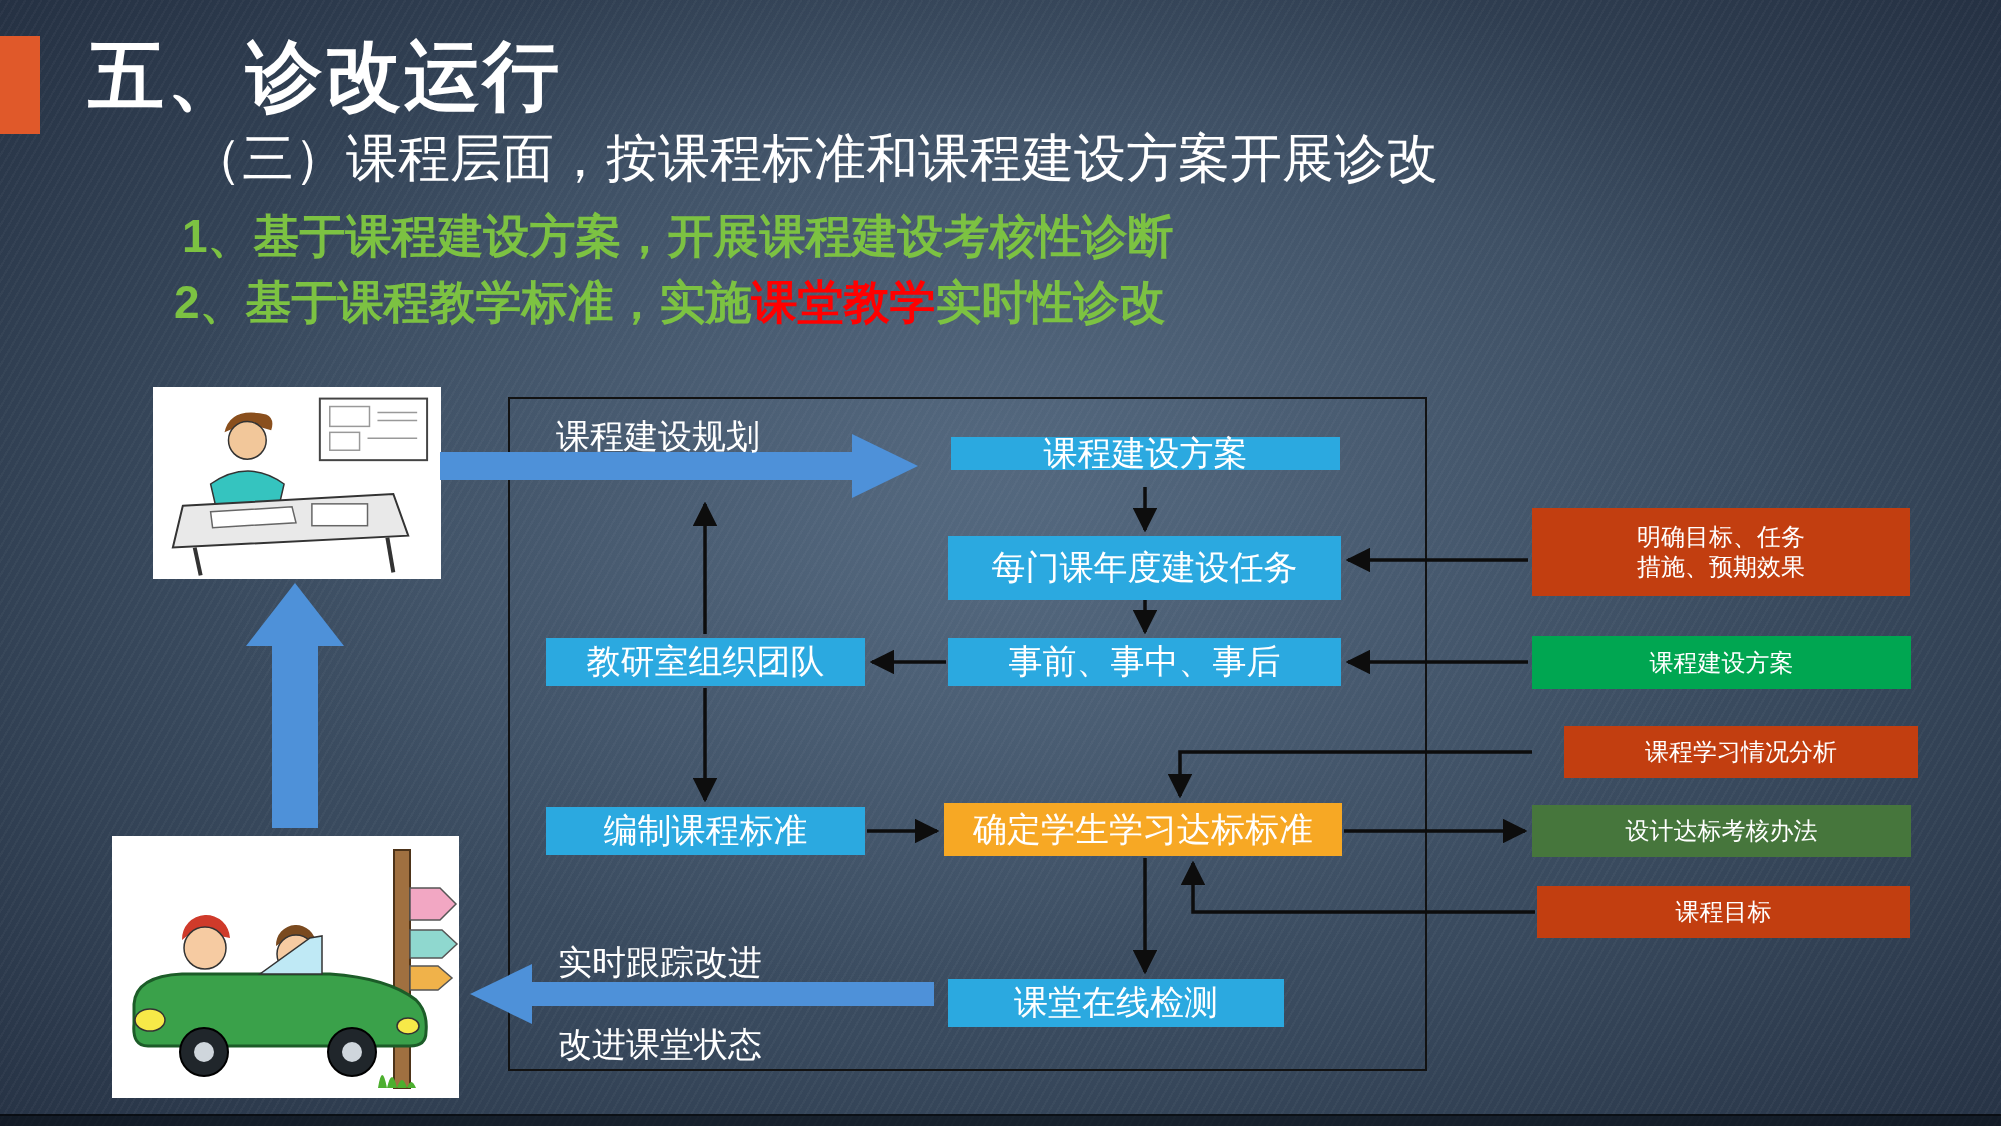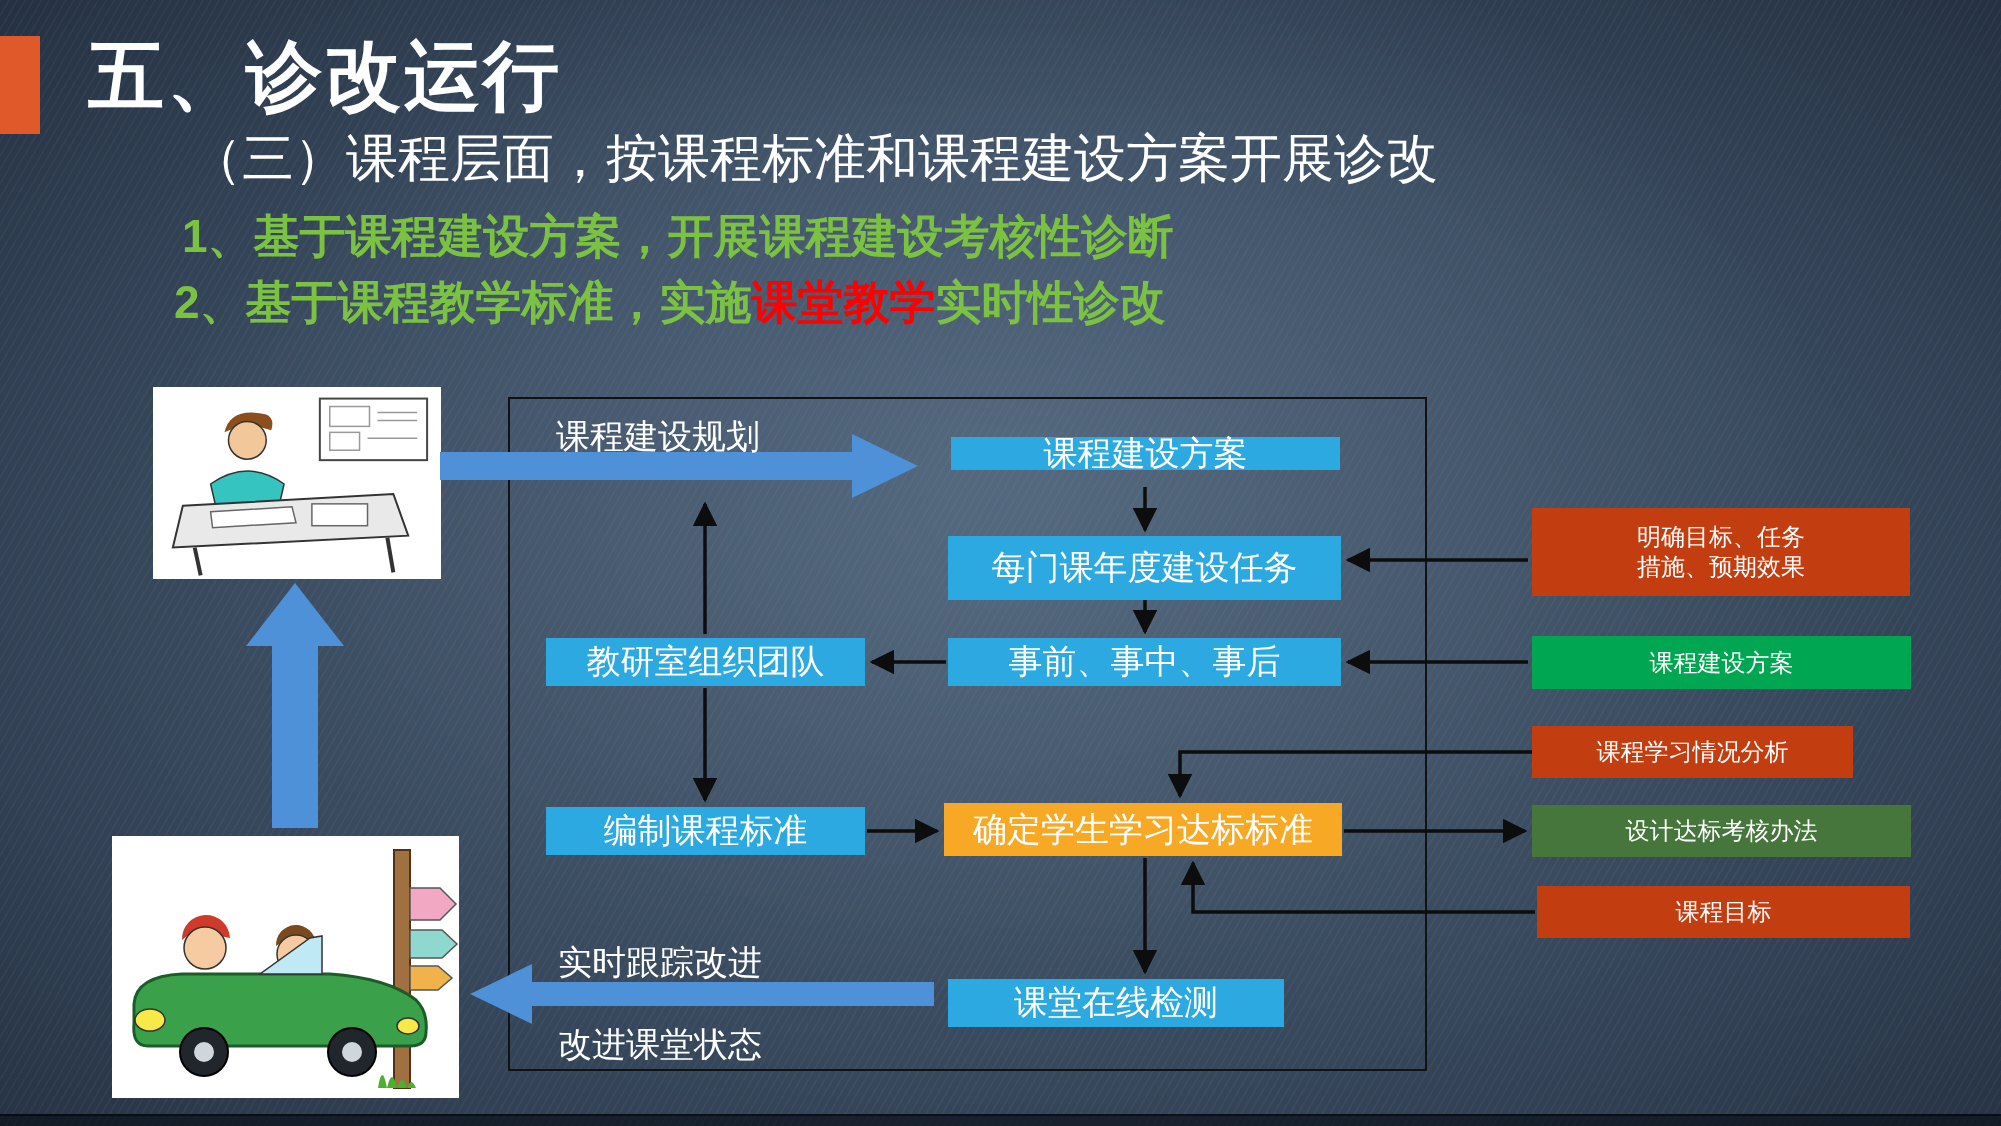--- a/index.html
+++ b/index.html
@@ -37,21 +37,21 @@
   .b-plan{left:951px;top:437px;width:389px;height:33px;}
   .b-annual{left:948px;top:536px;width:393px;height:64px;}
   .b-stages{left:948px;top:638px;width:393px;height:48px;}
   .b-team{left:546px;top:638px;width:319px;height:48px;}
   .b-standard{left:546px;top:807px;width:319px;height:48px;}
   .b-attain{left:944px;top:803px;width:398px;height:53px;}
   .b-online{left:948px;top:979px;width:336px;height:48px;}
   .sbox{display:flex;flex-direction:column;align-items:center;justify-content:center;color:#ffffff;font-size:24px;line-height:1.25;white-space:nowrap;}
   .s-goals{left:1532px;top:508px;width:378px;height:88px;}
   .s-feedback{left:1532px;top:636px;width:379px;height:53px;}
-  .s-analysis{left:1532px;top:726px;width:321px;height:52px;}
+  .s-analysis{left:1564px;top:726px;width:354px;height:52px;}
   .s-assess{left:1532px;top:805px;width:379px;height:52px;}
   .s-goal{left:1537px;top:886px;width:373px;height:52px;}
   .arrow-layer{left:0;top:0;width:2001px;height:1126px;pointer-events:none;}
   .bottom-edge{left:0;bottom:0;width:2001px;height:10px;background:rgba(8,14,22,0.65);border-top:2px solid rgba(0,0,0,0.5);}
 </style>
 </head>
 <body>
 
 <div class="slide">
 

